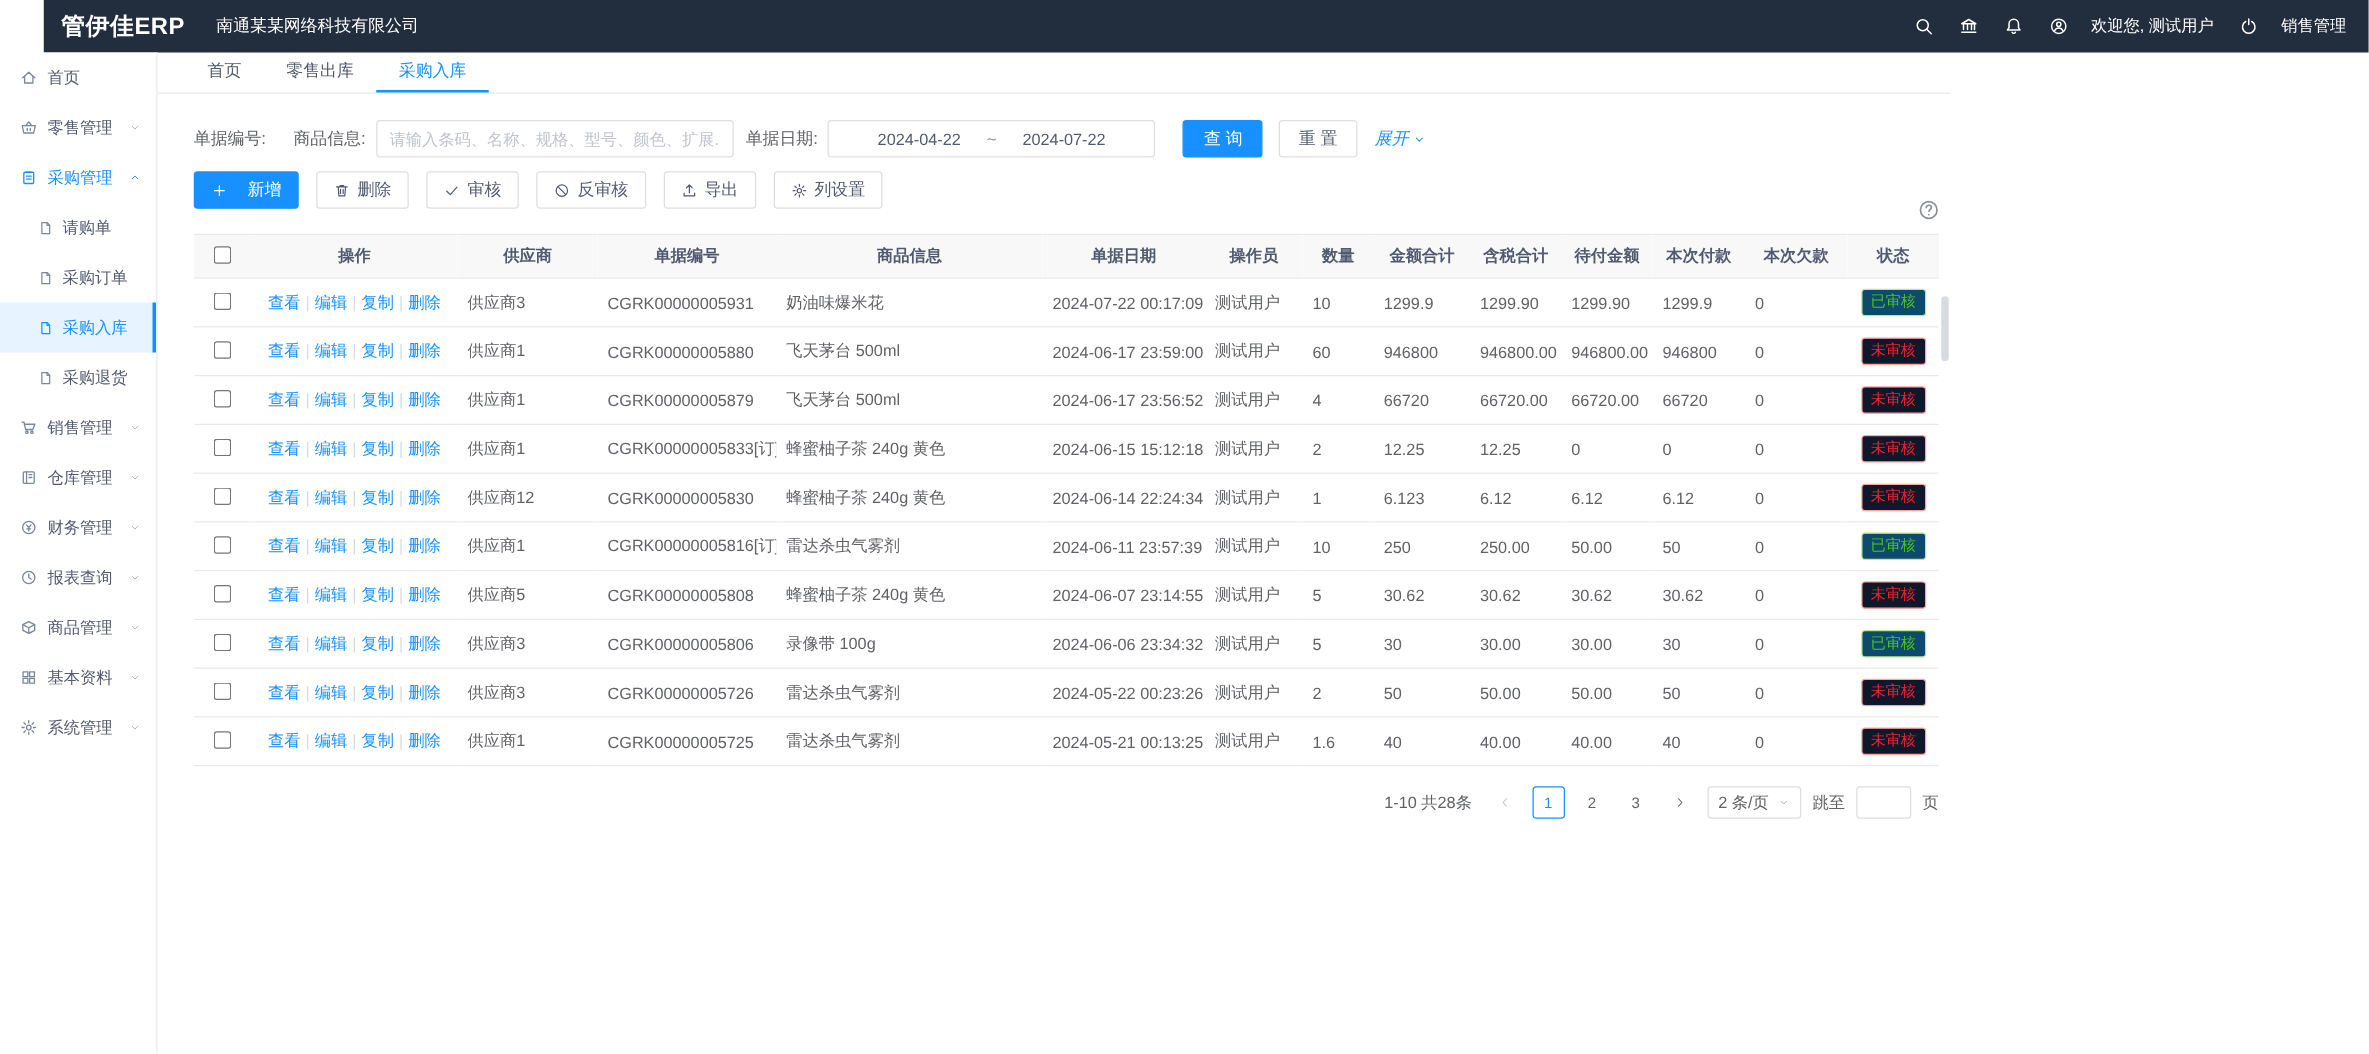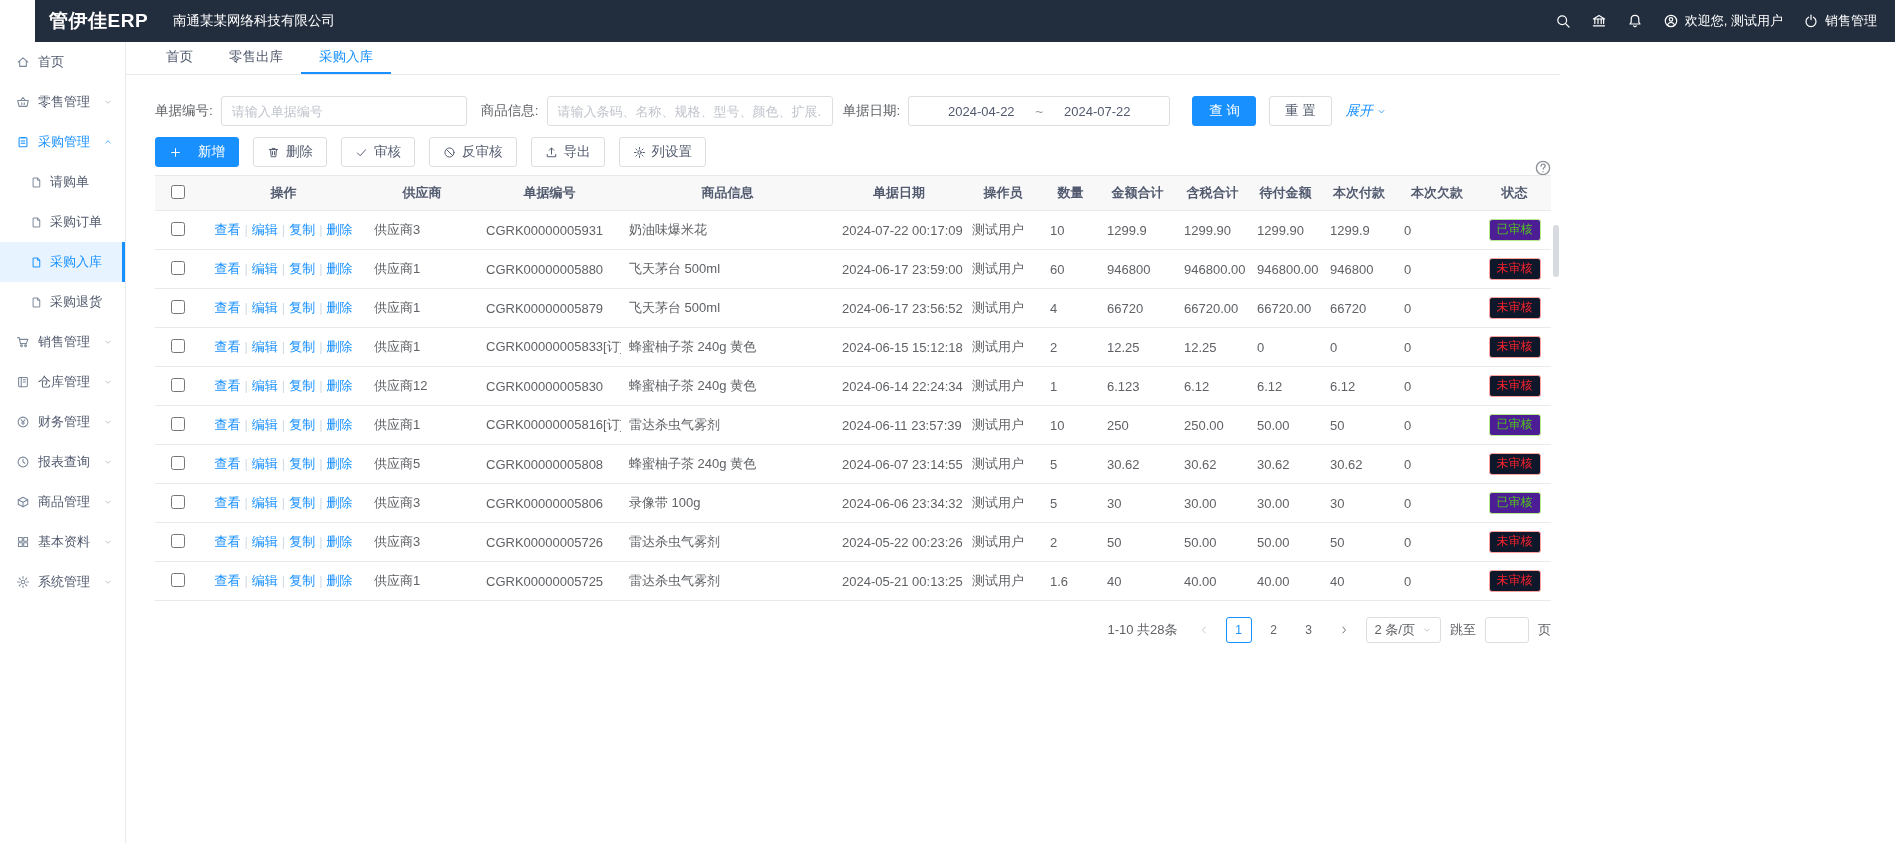--- a/index.html
+++ b/index.html
@@ -6,21 +6,21 @@
   html,body { width:1895px; height:843px; overflow:hidden; }
   body { background:#fff; font-family:"Liberation Sans","DejaVu Sans",sans-serif; font-size:13px; color:#515a6e; }
   .app { width:1895px; height:843px; display:flex; flex-direction:column; }
 
   
   .topbar { height:42px; background:#222d3d; display:flex; align-items:center; color:#fff; flex:0 0 42px;margin-left:35px; }
   .logo { width:124px; padding-left:14px; font-size:19px; font-weight:bold; letter-spacing:.5px; white-space:nowrap; }
   .company { font-size:13.5px; margin-left:14px; }
   .top-right { margin-left:auto; display:flex; align-items:center; gap:20px; padding-right:18px; }
   .t-icon { font-size:16px; display:inline-flex; align-items:center; color:#fff; cursor:pointer; }
-  .t-group { display:inline-flex; align-items:center; gap:6px; font-size:13px; cursor:pointer; }
+  .t-group { display:inline-flex; align-items:center; gap:18px; font-size:13px; cursor:pointer; }
 
   
   .layout { flex:1; display:flex; min-height:0; }
   .sidebar { width:126px; border-right:1px solid #e8eaec; overflow:hidden; background:#fff; }
   .side-item { height:40px; display:flex; align-items:center; padding:0 12px 0 16px; font-size:13px; color:#515a6e; cursor:pointer; position:relative; }
   .side-item .s-icon { font-size:14px; display:inline-flex; color:#7a8799; }
   .side-item .lbl { margin-left:8px; flex:1; white-space:nowrap; }
   .side-item .chev { font-size:10px; color:#aab0b8; display:inline-flex; }
   .side-item.parent-active { color:#1890ff; }
   .side-item.parent-active .s-icon, .side-item.parent-active .chev { color:#1890ff; }
@@ -58,30 +58,30 @@
   .expand-link .chev-sm { font-size:11px; display:inline-flex; }
 
   
   .toolbar { display:flex; align-items:center; gap:14px; margin-top:10px; height:30px; }
   .tbtn { height:30px; display:inline-flex; align-items:center; gap:6px; padding:0 13px; border:1px solid #dcdee2; border-radius:3px; background:#fff; color:#515a6e; font-size:13.5px; cursor:pointer; font-family:inherit; white-space:nowrap; }
   .tbtn .b-icon { font-size:13px; display:inline-flex; }
   .tbtn-primary { background:#1890ff; border-color:#1890ff; color:#fff;gap:16px; }
   .help { position:absolute; top:64px; right:8px; font-size:18px; color:#8c9096; cursor:pointer; display:inline-flex; }
 
   
-  .table-wrap { margin-top:8px; width:1396px; position:relative; }
+  .table-wrap { margin-top:20px; width:1396px; position:relative; }
   table { width:1396px; border-collapse:collapse; table-layout:fixed; font-size:13px; }
   thead th { background:#f8f8f9; height:35px; font-weight:bold; color:#515a6e; text-align:center; border-top:1px solid #e8eaec; border-bottom:1px solid #e8eaec; padding:0 6px; overflow:hidden; white-space:nowrap; }
   tbody td { height:39px; border-bottom:1px solid #e8eaec; padding:0 8px; color:#606266; overflow:hidden; white-space:nowrap; }
   .c-center { text-align:center; }
   td a.op { color:#1890ff; text-decoration:none; cursor:pointer; }
   .sep { color:#d3dce6; margin:0 4px; }
   input[type="checkbox"] { width:14px; height:14px; cursor:pointer; }
   .badge { display:inline-block; padding:2px 7px; border-radius:3px; font-size:12px; border:1px solid; line-height:1.3; }
-  .badge.approved { color:#52c41a; background:#4c1d95; border-color:#b7eb8a; }
+  .badge.approved { color:#52c41a; background:#0c4a6e; border-color:#b7eb8a; }
   .badge.unapproved { color:#f5222d; background:#0f172a; border-color:#ffa39e; }
   .vscroll { position:absolute; top:36px; right:-8px; width:6px; height:388px; }
   .vscroll .thumb { width:6px; height:52px; margin-top:14px; border-radius:3px; background:#d7dadf; }
 
   
   .pagination { width:1396px; margin-top:16px; display:flex; align-items:center; justify-content:flex-end; gap:9px; color:#606266; font-size:13px; }
   .pg-summary { margin-right:4px; }
   .page-btn { min-width:26px; height:26px; display:inline-flex; align-items:center; justify-content:center; border-radius:3px; cursor:pointer; font-size:12px; }
   .page-btn.current { border:1px solid #1890ff; color:#1890ff; }
   .pg-prev { color:#c0c4cc; } .pg-next { color:#606266; }
@@ -322,21 +322,20 @@
       <div class="tabbar" id="tabbar">
           <div class="tab">首页</div>
           <div class="tab">零售出库</div>
           <div class="tab active">采购入库</div>
         </div>
 
       <div class="page">
 
         <div class="filters">
           <span class="f-label">单据编号:</span>
-          <input class="f-input doc-input" type="text" placeholder="请输入单据编号" style="">
           <span class="f-label ml14">商品信息:</span>
           <input class="f-input product-input" type="text" placeholder="请输入条码、名称、规格、型号、颜色、扩展..." style="">
           <span class="f-label ml10">单据日期:</span>
           <div class="date-box">
             <input class="date-input" type="text" value="2024-04-22" style="">
             <span class="date-sep">~</span>
             <input class="date-input" type="text" value="2024-07-22" style="">
           </div>
           <button class="btn btn-primary">查 询</button>
           <button class="btn btn-plain">重 置</button>

